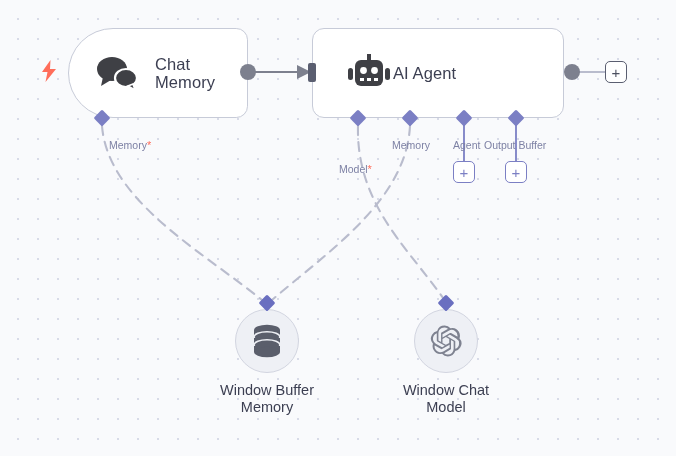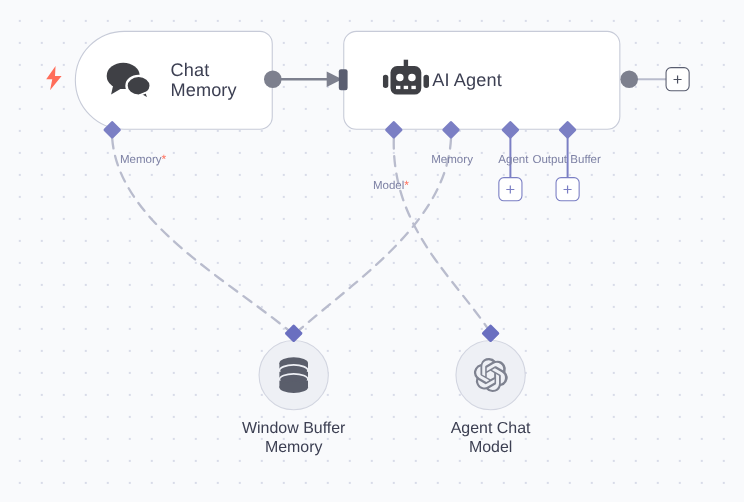--- a/index.html
+++ b/index.html
@@ -287,19 +287,19 @@
   </div>
   <div class="diamond sub" style="left:261px; top:297px;"></div>
 
   <div class="subnode" style="left:381px; top:309px; width:130px;">
     <div class="subnode-circle">
       <svg width="34" height="34" viewBox="0 0 24 24">
         <path d="M21.55 10.0a5.42 5.42 0 0 0-.47-4.45 5.5 5.5 0 0 0-5.9-2.63A5.46 5.46 0 0 0 11.0 1.1a5.5 5.5 0 0 0-5.24 3.8 5.43 5.43 0 0 0-3.63 2.63 5.49 5.49 0 0 0 .68 6.44 5.42 5.42 0 0 0 .47 4.46 5.5 5.5 0 0 0 5.9 2.63 5.45 5.45 0 0 0 4.1 1.83 5.5 5.5 0 0 0 5.25-3.82 5.43 5.43 0 0 0 3.63-2.63 5.49 5.49 0 0 0-.68-6.43zM13.3 21.6a4.08 4.08 0 0 1-2.62-.95l.13-.07 4.35-2.51a.71.71 0 0 0 .36-.62v-6.13l1.84 1.06a.07.07 0 0 1 .04.05v5.08a4.1 4.1 0 0 1-4.1 4.09zM4.5 17.84a4.07 4.07 0 0 1-.49-2.74l.13.08 4.36 2.51a.71.71 0 0 0 .71 0l5.32-3.07v2.12a.07.07 0 0 1-.03.06l-4.4 2.54a4.1 4.1 0 0 1-5.6-1.5zM3.36 8.3A4.08 4.08 0 0 1 5.5 6.51v5.17a.7.7 0 0 0 .35.61l5.3 3.06-1.84 1.07a.07.07 0 0 1-.06 0l-4.4-2.54a4.1 4.1 0 0 1-1.5-5.59zM18.2 11.75l-5.32-3.08 1.84-1.06a.07.07 0 0 1 .06 0l4.4 2.54a4.09 4.09 0 0 1-.63 7.38v-5.18a.71.71 0 0 0-.35-.6zM20.03 8.99l-.13-.08-4.35-2.53a.71.71 0 0 0-.72 0L9.52 9.45V7.33a.07.07 0 0 1 .02-.06l4.4-2.53a4.09 4.09 0 0 1 6.08 4.24zM8.52 12.78L6.68 11.7a.07.07 0 0 1-.03-.05V6.56a4.09 4.09 0 0 1 6.7-3.14l-.13.07L8.87 6a.71.71 0 0 0-.36.61zM9.52 10.62L11.9 9.25l2.37 1.37v2.74l-2.37 1.36-2.37-1.36z" fill="#7e8290"></path>
       </svg>
     </div>
     <div class="subnode-label">
-      <div>Agent Chat</div>
+      <div>Window Chat</div>
       <div>Model</div>
     </div>
   </div>
   <div class="diamond sub" style="left:440px; top:297px;"></div>
 
 </div>
 
 </body></html>

